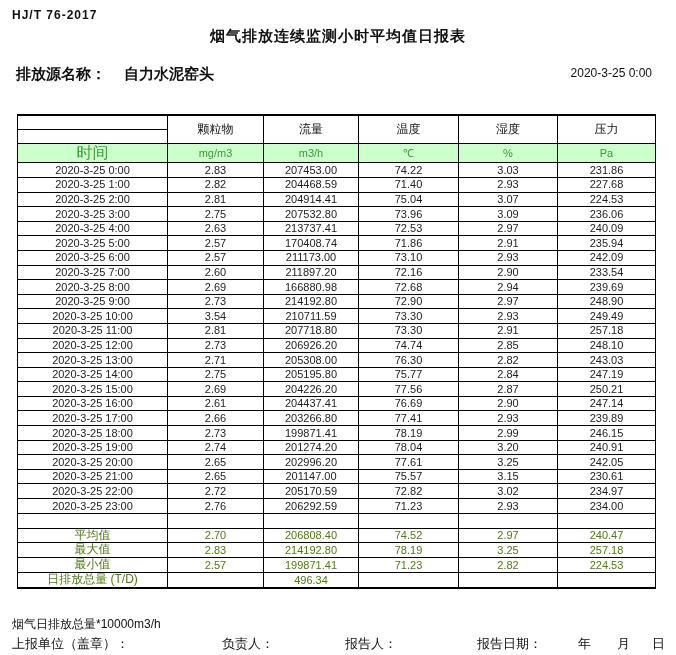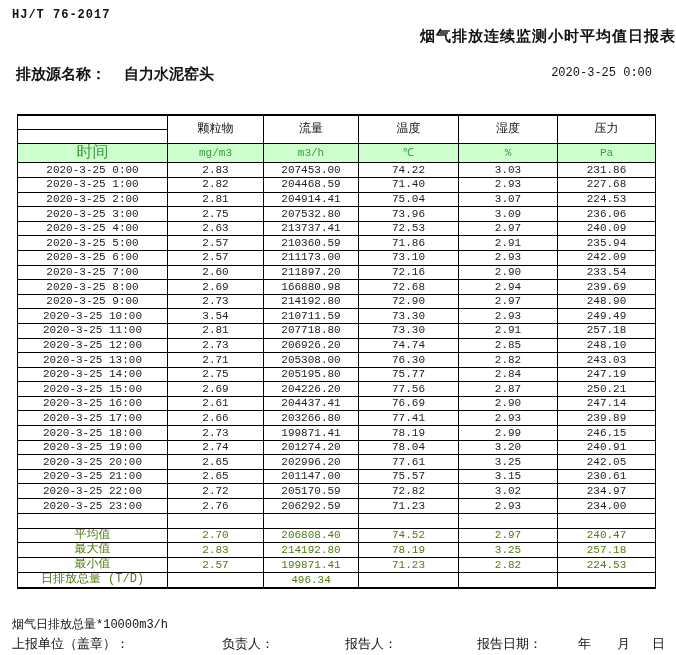--- a/index.html
+++ b/index.html
@@ -1,30 +1,30 @@
 <!DOCTYPE html>
 <html><head>
 <meta charset="utf-8">
 <style>
   html,body{margin:0;padding:0;background:#fff;}
   .page{
     position:relative;
     width:676px;height:655px;
     background:#ffffff;
-    font-family:Liberation Mono, monospace;
+    font-family:Liberation Sans, sans-serif;
     color:#111;
     overflow:hidden;
   }
   .standard{
     position:absolute;left:12px;top:8px;
     font-size:12px;font-weight:bold;letter-spacing:1px;
   }
   .doc-title{
     position:absolute;left:0;top:27px;width:100%;
-    text-align:right;font-size:15px;font-weight:bold;letter-spacing:1px;
+    text-align:center;font-size:15px;font-weight:bold;letter-spacing:1px;
   }
   .source-line{
     position:absolute;left:16px;top:65px;
     font-size:15px;font-weight:bold;
   }
   .source-name{margin-left:18px;}
   .report-datetime{
     position:absolute;right:24px;top:66px;
     font-size:12px;font-weight:normal;
   }
@@ -157,21 +157,21 @@
           <td class="c-first">2020-3-25 4:00</td>
           <td>2.63</td>
           <td>213737.41</td>
           <td>72.53</td>
           <td>2.97</td>
           <td>240.09</td>
         </tr>
         <tr>
           <td class="c-first">2020-3-25 5:00</td>
           <td>2.57</td>
-          <td>210360.59</td>
+          <td>170408.74</td>
           <td>71.86</td>
           <td>2.91</td>
           <td>235.94</td>
         </tr>
         <tr>
           <td class="c-first">2020-3-25 6:00</td>
           <td>2.57</td>
           <td>211173.00</td>
           <td>73.10</td>
           <td>2.93</td>

